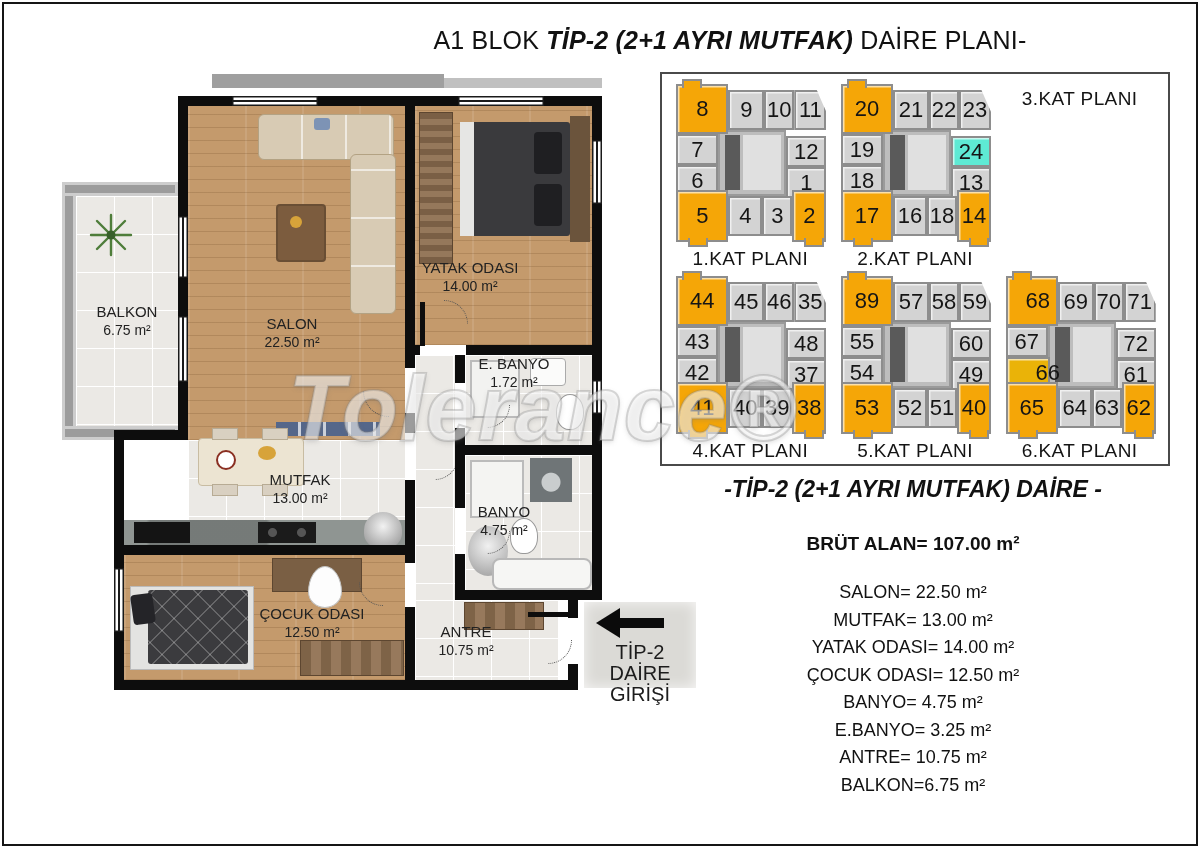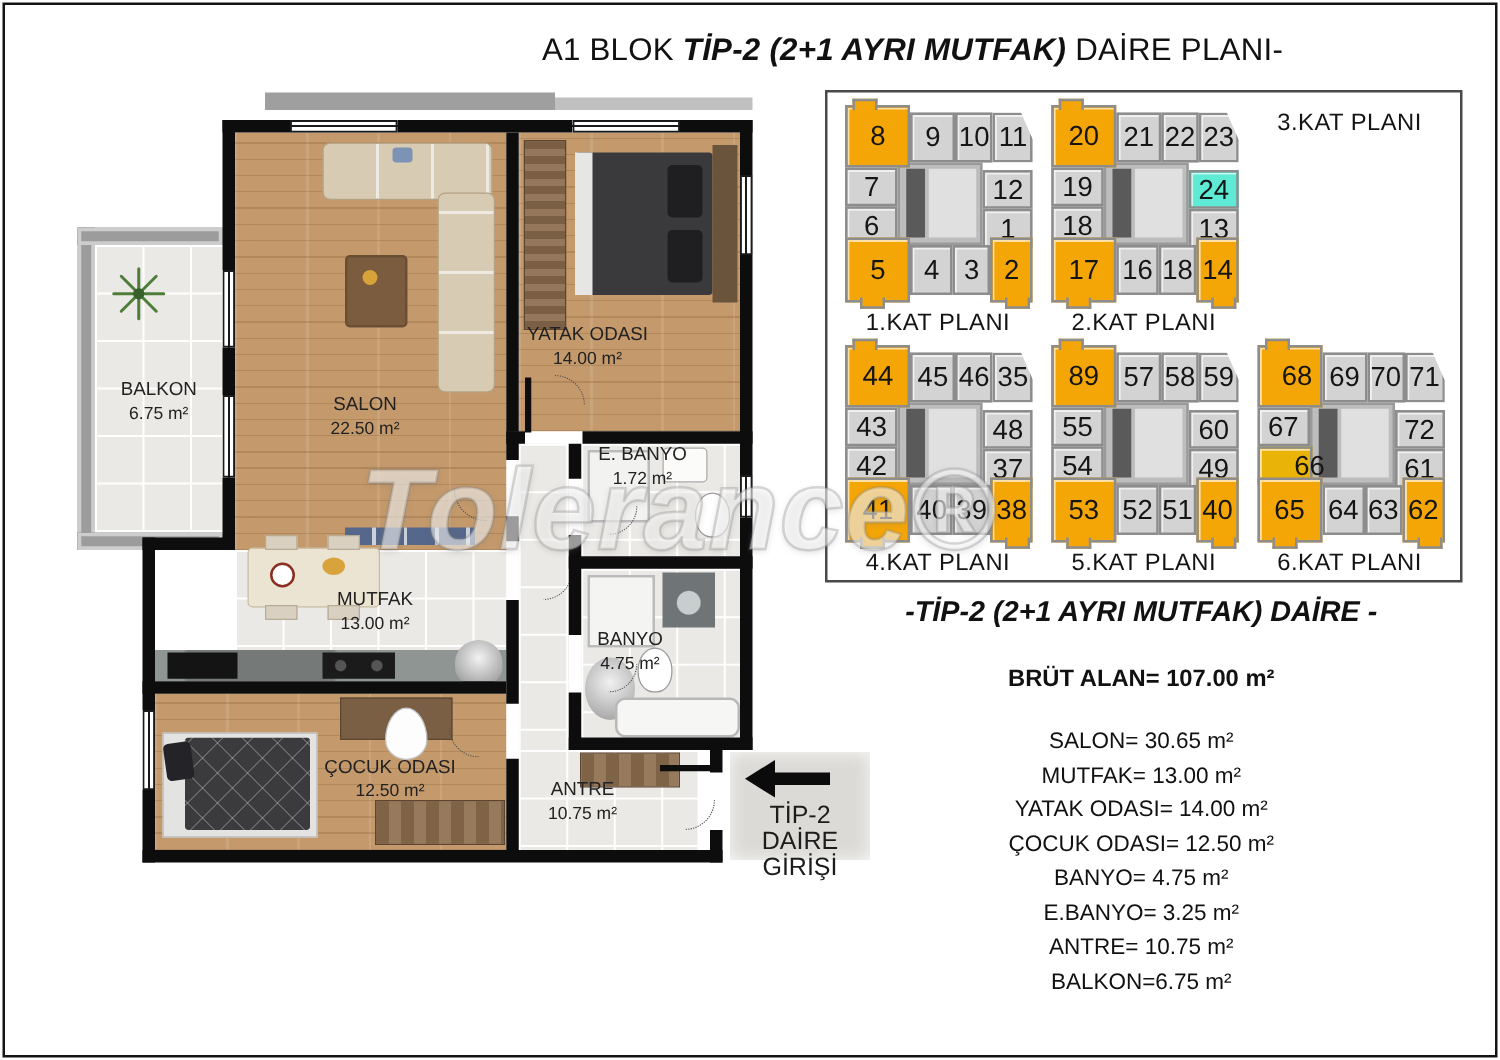--- a/index.html
+++ b/index.html
@@ -353,21 +353,21 @@
           </div>
           <div class="fp-label">6.KAT PLANI</div>
         </div>
       </div>
   </div>
 
   <div class="summary">
     <div class="sum-head">-TİP-2 (2+1 AYRI MUTFAK) DAİRE -</div>
     <div class="sum-gross">BRÜT ALAN= 107.00 m²</div>
     <div class="area-list">
-        <div class="area-line">SALON= 30.65 m²</div>
+        <div class="area-line">SALON= 22.50 m²</div>
         <div class="area-line">MUTFAK= 13.00 m²</div>
         <div class="area-line">YATAK ODASI= 14.00 m²</div>
         <div class="area-line">ÇOCUK ODASI= 12.50 m²</div>
         <div class="area-line">BANYO= 4.75 m²</div>
         <div class="area-line">E.BANYO= 3.25 m²</div>
         <div class="area-line">ANTRE= 10.75 m²</div>
         <div class="area-line">BALKON=6.75 m²</div>
       </div>
   </div>
 </div>

